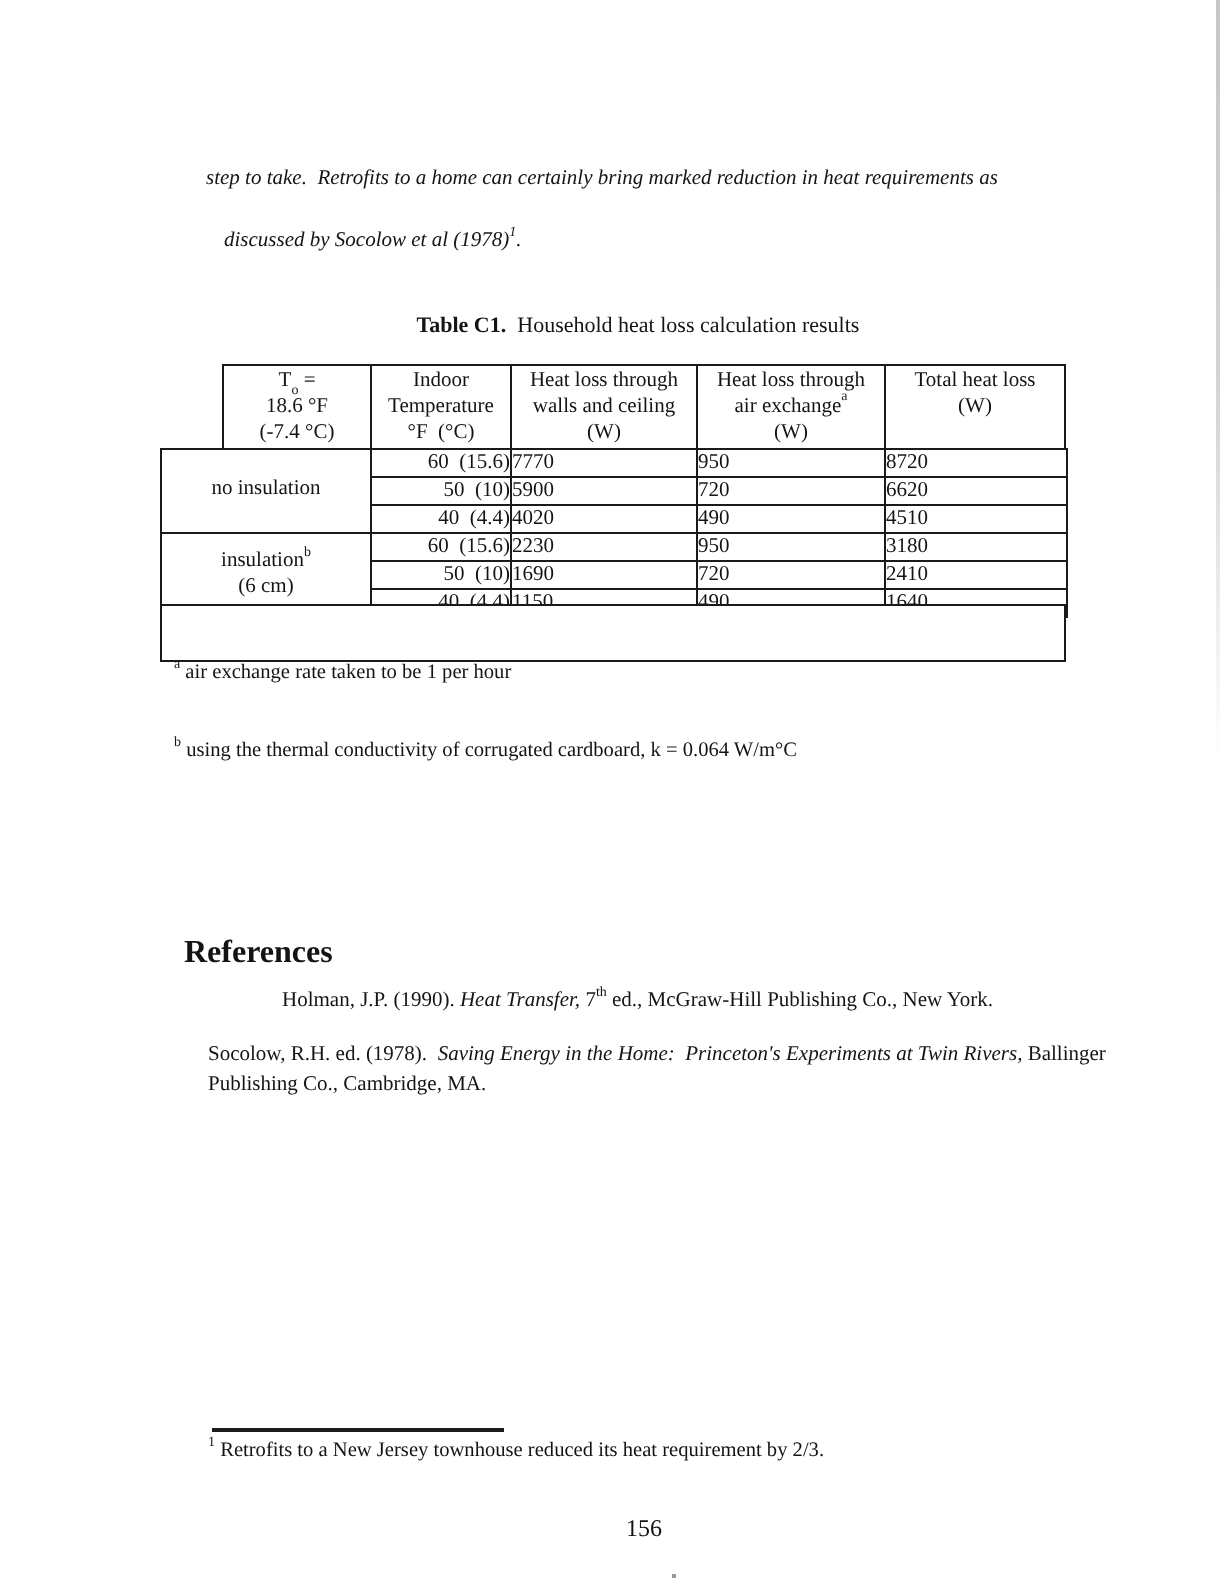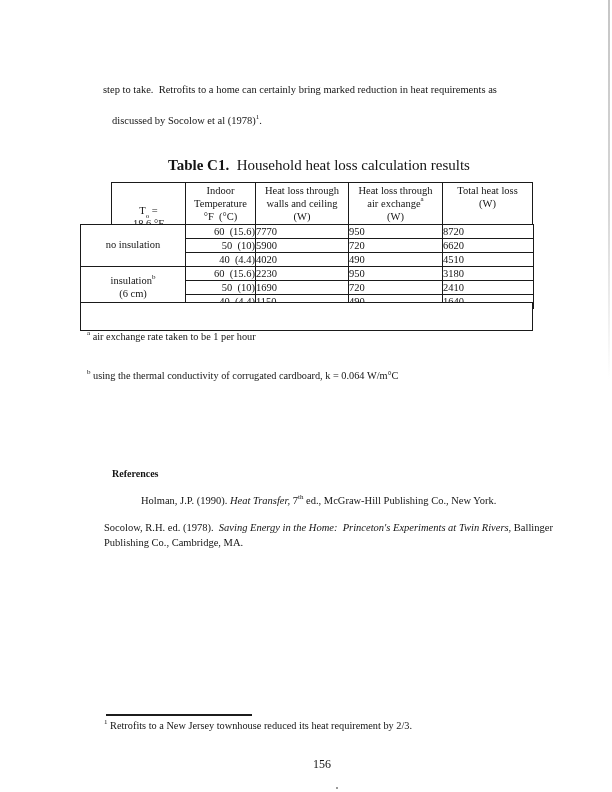--- a/index.html
+++ b/index.html
@@ -5,53 +5,53 @@
   html,body{margin:0;padding:0;background:#e8e8e8;}
   .page{
     position:relative;
     width:612px;height:792px;
     margin:0 auto;
     background:#ffffff;
     font-family:"Liberation Serif","DejaVu Serif",serif;
     color:#141414;
     overflow:hidden;
   }
-  .txt{position:absolute;font-size:10.5px;white-space:pre;line-height:13px;}
+  .txt{position:absolute;font-size:10.5px;white-space:pre;line-height:13px;font-style:italic;}
   sup{font-size:7px;line-height:0;position:relative;top:-1px;}
   sub{font-size:7px;line-height:0;position:relative;bottom:-1px;}
   .bold{font-weight:bold;}
   .ital{font-style:italic;}
 
   
   .caption{position:absolute;top:157px;left:319px;transform:translateX(-50%);
-    font-size:15px;white-space:pre;}
+    font-size:11px;white-space:pre;}
 
   
   .tbl-hdr{position:absolute;left:111px;top:182px;width:422px;height:43px;
     border:1px solid #1a1a1a;box-sizing:border-box;display:flex;background:#fff;}
   .hcell{box-sizing:border-box;border-left:1px solid #1a1a1a;
     text-align:center;font-size:10.5px;line-height:13.4px;padding-top:0.5px;white-space:pre;}
   .hcell:first-child{border-left:none;}
-  .hc1{width:73px;margin-top:20px;} .hc2{width:70px;} .hc3{width:93px;} .hc4{width:94px;} .hc5{width:90px;}
+  .hc1{width:73px;} .hc2{width:70px;} .hc3{width:93px;} .hc4{width:94px;} .hc5{width:90px;}
 
   
   .tbl-body{position:absolute;left:80px;top:224px;border-collapse:collapse;
     table-layout:fixed;width:453px;background:#fff;}
   .tbl-body td{border:1px solid #1a1a1a;font-size:10.5px;line-height:12px;
     height:13px;padding:0;text-align:left;overflow:visible;}
   .tbl-body td.grp{text-align:center;line-height:12.5px;}
   .tbl-body td.temp{text-align:right;padding-left:13px;white-space:pre;}
 
   
   .tbl-foot{position:absolute;left:80px;top:302px;width:453px;height:29px;
     border:1px solid #1a1a1a;box-sizing:border-box;background:#fff;
     padding:1px 0 12px 6px;font-size:10.3px;line-height:13px;white-space:pre;}
 
   
-  .ref-head{position:absolute;left:112px;top:468px;font-size:10px;font-weight:bold;}
+  .ref-head{position:absolute;left:92px;top:468px;font-size:16px;font-weight:bold;}
   .ref{position:absolute;left:104px;font-size:10.5px;line-height:14.5px;white-space:pre;}
 
   
   .fn-sep{position:absolute;left:106px;top:714px;width:146px;height:2px;background:#1c1c1c;}
   .fn{position:absolute;left:104px;top:720px;font-size:10.3px;white-space:pre;}
 
   .page-num{position:absolute;left:322px;top:757px;transform:translateX(-50%);font-size:12px;}
 
   
   .scan-line{position:absolute;right:2px;top:0;width:2px;height:380px;

